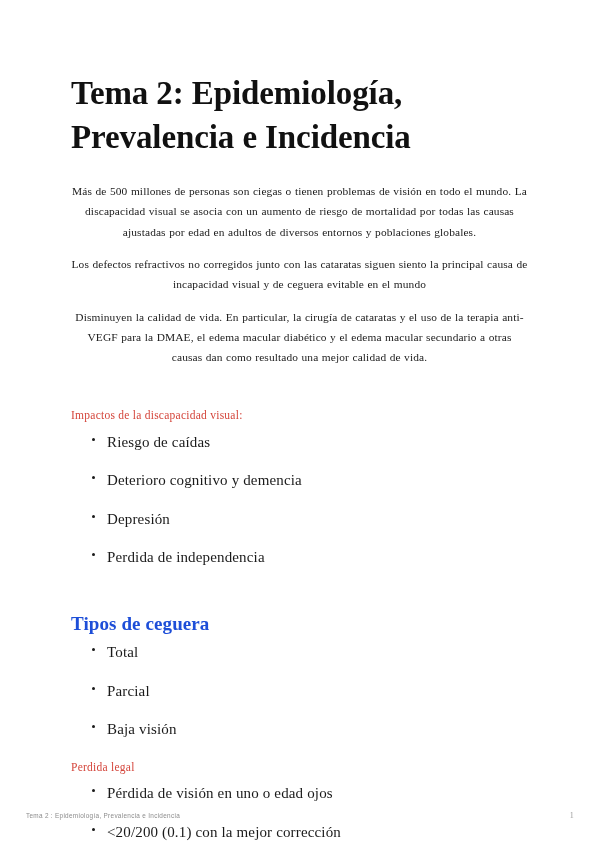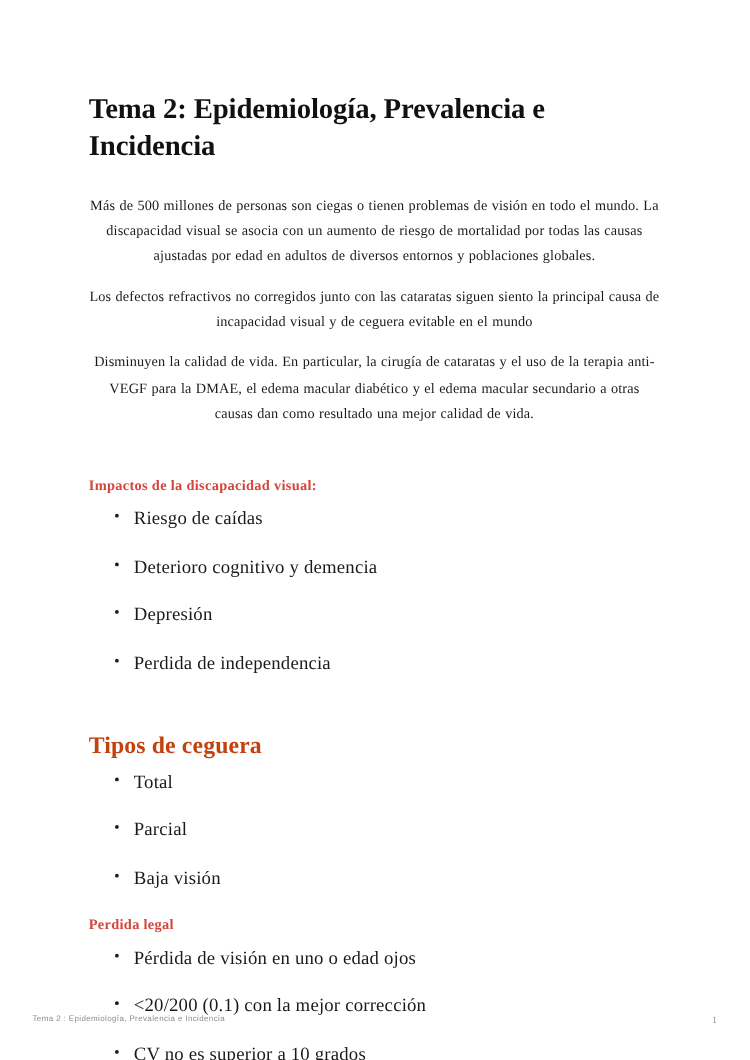--- a/index.html
+++ b/index.html
@@ -31,49 +31,49 @@
   .content {
     position: absolute;
     left: 71px;
     top: 72px;
     width: 457px;
   }
 
   .doc-title {
     font-family: "Liberation Serif", "DejaVu Serif", serif;
     font-weight: bold;
-    font-size: 23px;
+    font-size: 33px;
     line-height: 1.32;
     letter-spacing: -0.1px;
     color: #111111;
     margin: 0 0 22px 0;
     max-width: 455px;
   }
 
   p.body-par {
     font-size: 11.4px;
     line-height: 1.78;
     margin: 0 0 12px 0;
     color: #1a1a1a;
     text-align: center;
     letter-spacing: 0.12px;
     word-spacing: 0.5px;
   }
 
   .h-red-small {
     color: #d4453b;
-    font-weight: bold;
+    font-weight: normal;
     font-size: 11.5px;
     line-height: 1.5;
     margin: 18px 0 6px 0;
     letter-spacing: 0.25px;
   }
 
   .h-red-large {
-    color: #c2410c;
+    color: #1d4ed8;
     font-weight: bold;
     font-size: 19px;
     line-height: 1.4;
     margin: 0 0 4px 0;
     letter-spacing: 0.1px;
   }
 
   ul.bullets {
     list-style: none;
     margin: 0;

